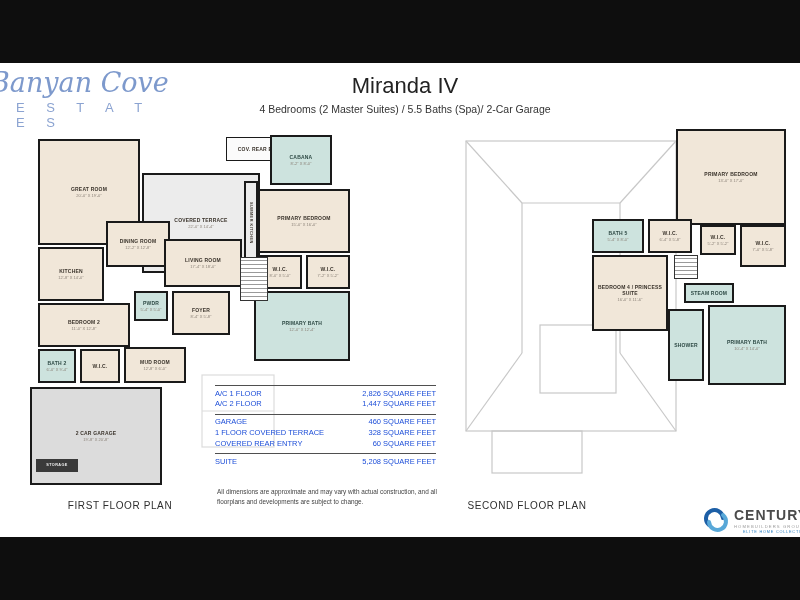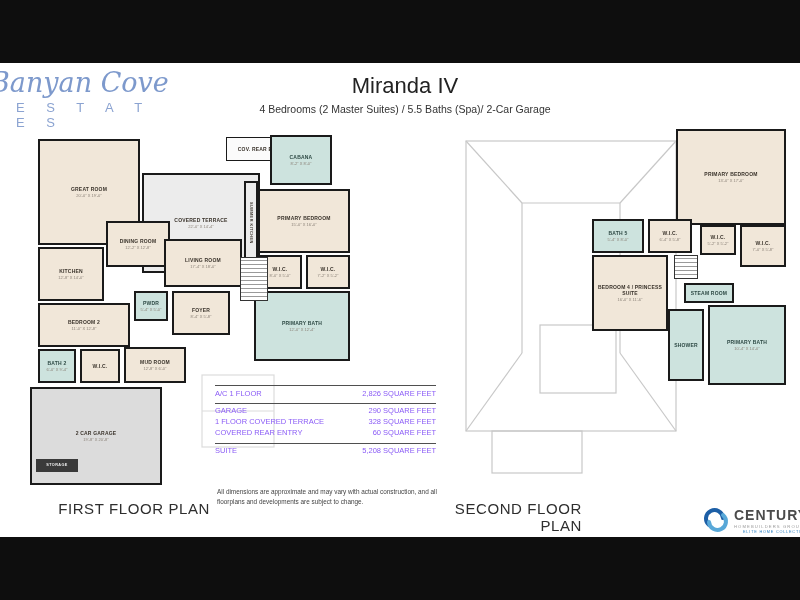--- a/index.html
+++ b/index.html
@@ -34,26 +34,26 @@
   .f-white   { background:#fbfbfb; border-width:1.5px; }
   .t-stairs  { background:repeating-linear-gradient(0deg,#fff 0 3px,#9a9a9a 3px 4px);
                border:1.5px solid #333; }
   .t-tag     { background:#3a3a3a; border:none; }
   .t-tag .rlabel { color:#eee; font-size:3.8px; letter-spacing:.4px; }
   .rlabel { font-size:5px; font-weight:bold; letter-spacing:.2px; color:#3a332b; line-height:1.2; }
   .f-bath .rlabel { color:#2e4a45; }
   .rdims  { font-size:4px; color:#8a8177; margin-top:1px; }
   .vertical .rlabel { writing-mode:vertical-rl; font-size:3.8px; letter-spacing:.5px; }
 
-  .caption { position:absolute; font-size:15px; letter-spacing:.6px; color:#2e2e2e; text-align:right; }
+  .caption { position:absolute; font-size:10px; letter-spacing:.6px; color:#2e2e2e; text-align:center; }
   #cap-0 { left:30px; top:437px; width:180px; }
-  #cap-1 { left:452px; top:437px; width:130px; }
-
-  
-  .area-table { position:absolute; left:215px; top:322px; width:221px; color:#8b5cf6; }
+  #cap-1 { left:462px; top:437px; width:130px; }
+
+  
+  .area-table { position:absolute; left:215px; top:322px; width:221px; color:#1d4ed8; }
   .tgroup { border-top:1px solid #4f4f4f; padding:2.5px 0 3.5px; }
   .trow { display:flex; justify-content:space-between; font-size:7.5px; line-height:1.45; }
   .tl { text-align:left; } .tv { text-align:right; }
 
   .disclaimer { position:absolute; left:217px; top:424px; width:228px;
                 font-size:6.4px; line-height:1.5; color:#444; }
 
   
   .century { position:absolute; left:702px; top:443px; width:140px; display:flex; align-items:center; }
   .ctext { margin-left:4px; }
@@ -213,25 +213,29 @@
 
     <div class="caption" id="cap-0">FIRST FLOOR PLAN</div>
     <div class="caption" id="cap-1">SECOND FLOOR PLAN</div>
 
     <div class="area-table" id="area-table">
         <div class="tgroup">
           <div class="trow">
             <span class="tl">A/C 1 FLOOR</span>
             <span class="tv">2,826 SQUARE FEET</span>
           </div>
+          <div class="trow">
+            <span class="tl">A/C 2 FLOOR</span>
+            <span class="tv">1,447 SQUARE FEET</span>
+          </div>
         </div>
         <div class="tgroup">
           <div class="trow">
             <span class="tl">GARAGE</span>
-            <span class="tv">290 SQUARE FEET</span>
+            <span class="tv">460 SQUARE FEET</span>
           </div>
           <div class="trow">
             <span class="tl">1 FLOOR COVERED TERRACE</span>
             <span class="tv">328 SQUARE FEET</span>
           </div>
           <div class="trow">
             <span class="tl">COVERED REAR ENTRY</span>
             <span class="tv">60 SQUARE FEET</span>
           </div>
         </div>

